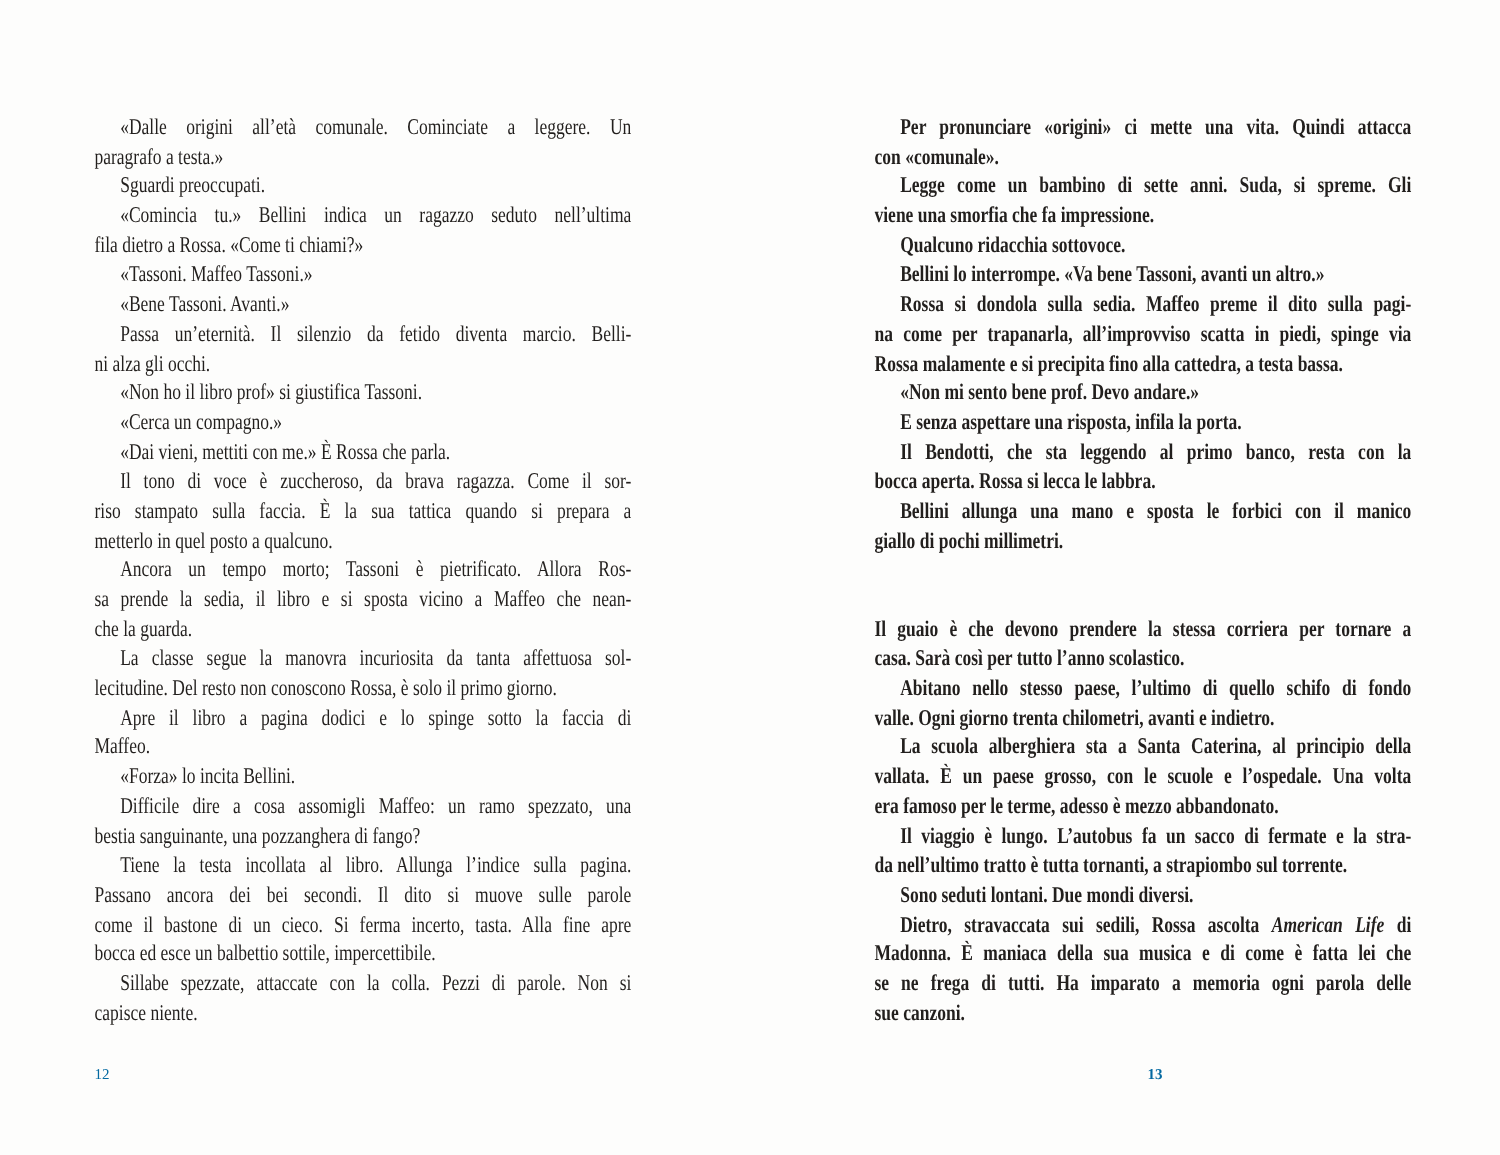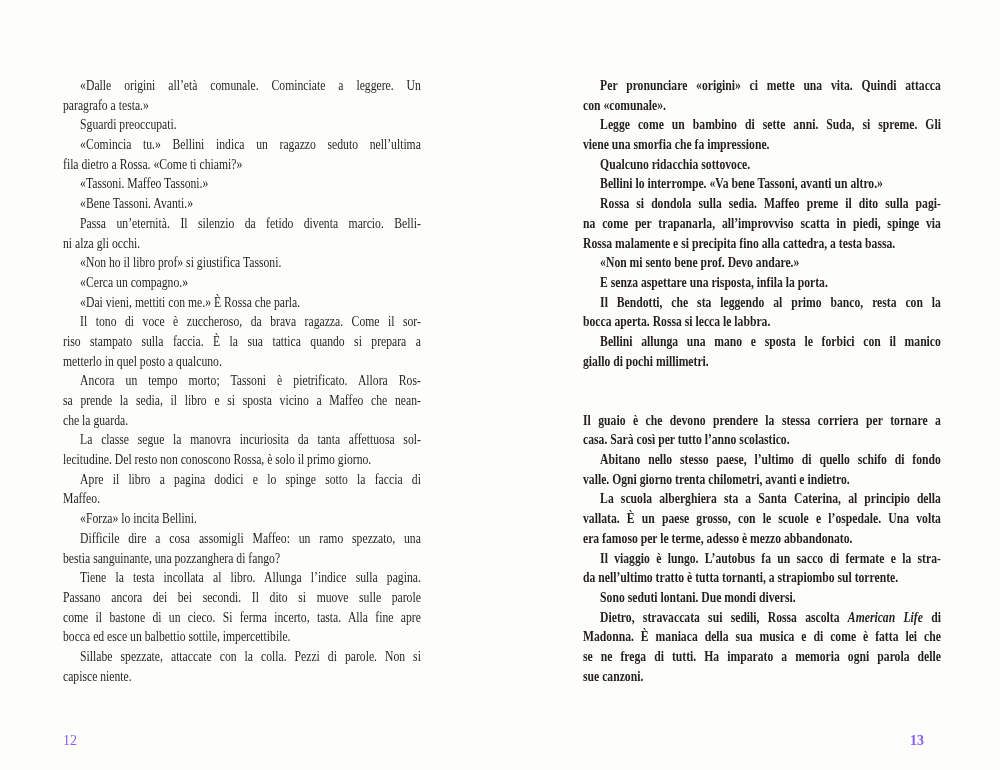--- a/index.html
+++ b/index.html
@@ -50,27 +50,26 @@
     overflow: hidden;
     white-space: normal;
   }
   .line.end   { text-align-last: left; }
   .line.indent { text-indent: 22px; }
   .line.blank { }
 
   .folio {
     position: absolute;
     top: 709px;
-    font-size: 14px;
+    font-size: 10px;
     line-height: 16px;
-    color: #8b5cf6;
-    margin-top: 24px;
+    color: #0369a1;
   }
   .folio-left  { left: 63px; }
-  .folio-right { left: 66px; width: 358px; text-align: right; }
+  .folio-right { left: 91px; width: 358px; text-align: center; }
 
   em { font-style: italic; }
 </style>
 </head>
 <body>
 
 <div class="spread">
 
   <div class="page page-left">
     <div class="text-block" id="left-text">

